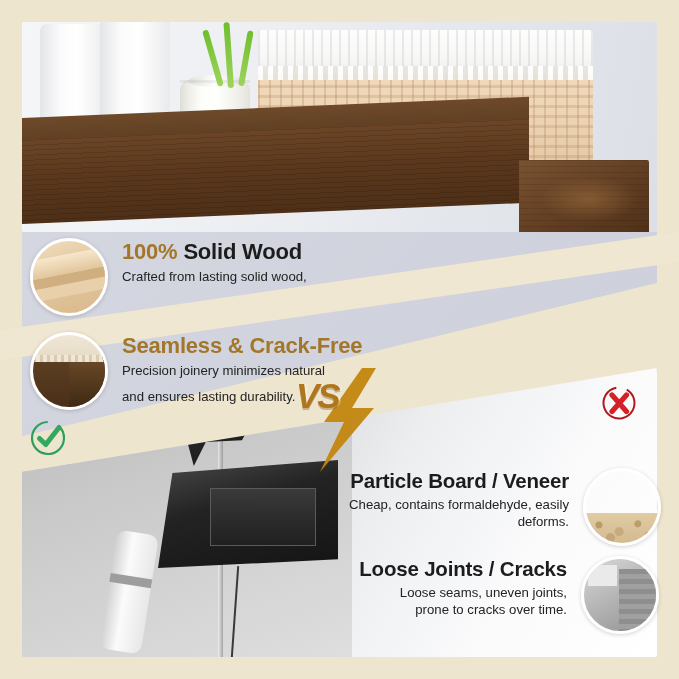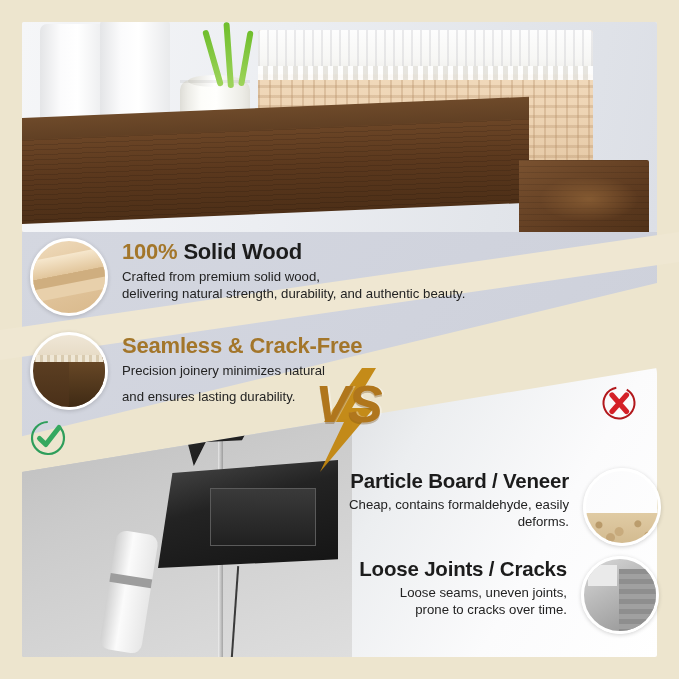--- a/index.html
+++ b/index.html
@@ -158,22 +158,22 @@
   .feat.n2 .ftext{width:215px;}
 
   
   .badge{position:absolute;width:40px;height:40px;}
   .badge.check{left:28px;top:418px;}
   .badge.cross{left:599px;top:383px;}
 
   
   .vswrap{position:absolute;left:296px;top:372px;width:104px;height:96px;}
   .bolt{position:absolute;left:6px;top:-4px;width:96px;height:104px;}
-  .vstext{position:absolute;left:0;top:6px;width:104px;text-align:center;
-    font-size:52px;font-weight:800;font-style:italic;color:#B0761C;line-height:1;
+  .vstext{position:absolute;left:0;top:6px;width:104px;text-align:left;
+    font-size:35px;font-weight:800;font-style:italic;color:#B0761C;line-height:1;
     letter-spacing:-2px;
     text-shadow:0 2px 0 rgba(120,78,16,.35), 2px 0 0 rgba(255,255,255,.35);}
 </style>
 </head>
 <body>
 
 <div id="stage">
   <div class="frame"></div>
 
   <div class="photo-top">
@@ -228,22 +228,21 @@
   </div>
 
   <div class="diag"></div>
 
   <div class="feat f1">
     <div class="thumb wood1"></div>
     <div class="ftext">
       <div class="fhead">
         <span class="hl">100%</span><span> Solid Wood</span>
       </div>
-      <div class="fbody">Crafted from premium solid wood,</div>
-      <div class="fbody" style="margin-top:0">delivering natural strength, durability, and authentic beauty.</div>
+      <div class="fbody">Crafted from lasting solid wood,</div>
     </div>
   </div>
 
   <div class="feat f2">
     <div class="thumb wood2"></div>
     <div class="ftext">
       <div class="fhead gold">Seamless &amp; Crack-Free</div>
       <div class="fbody">Precision joinery minimizes natural</div>
       <div class="fbody" style="margin-top:9px">and ensures lasting durability.</div>
     </div>

